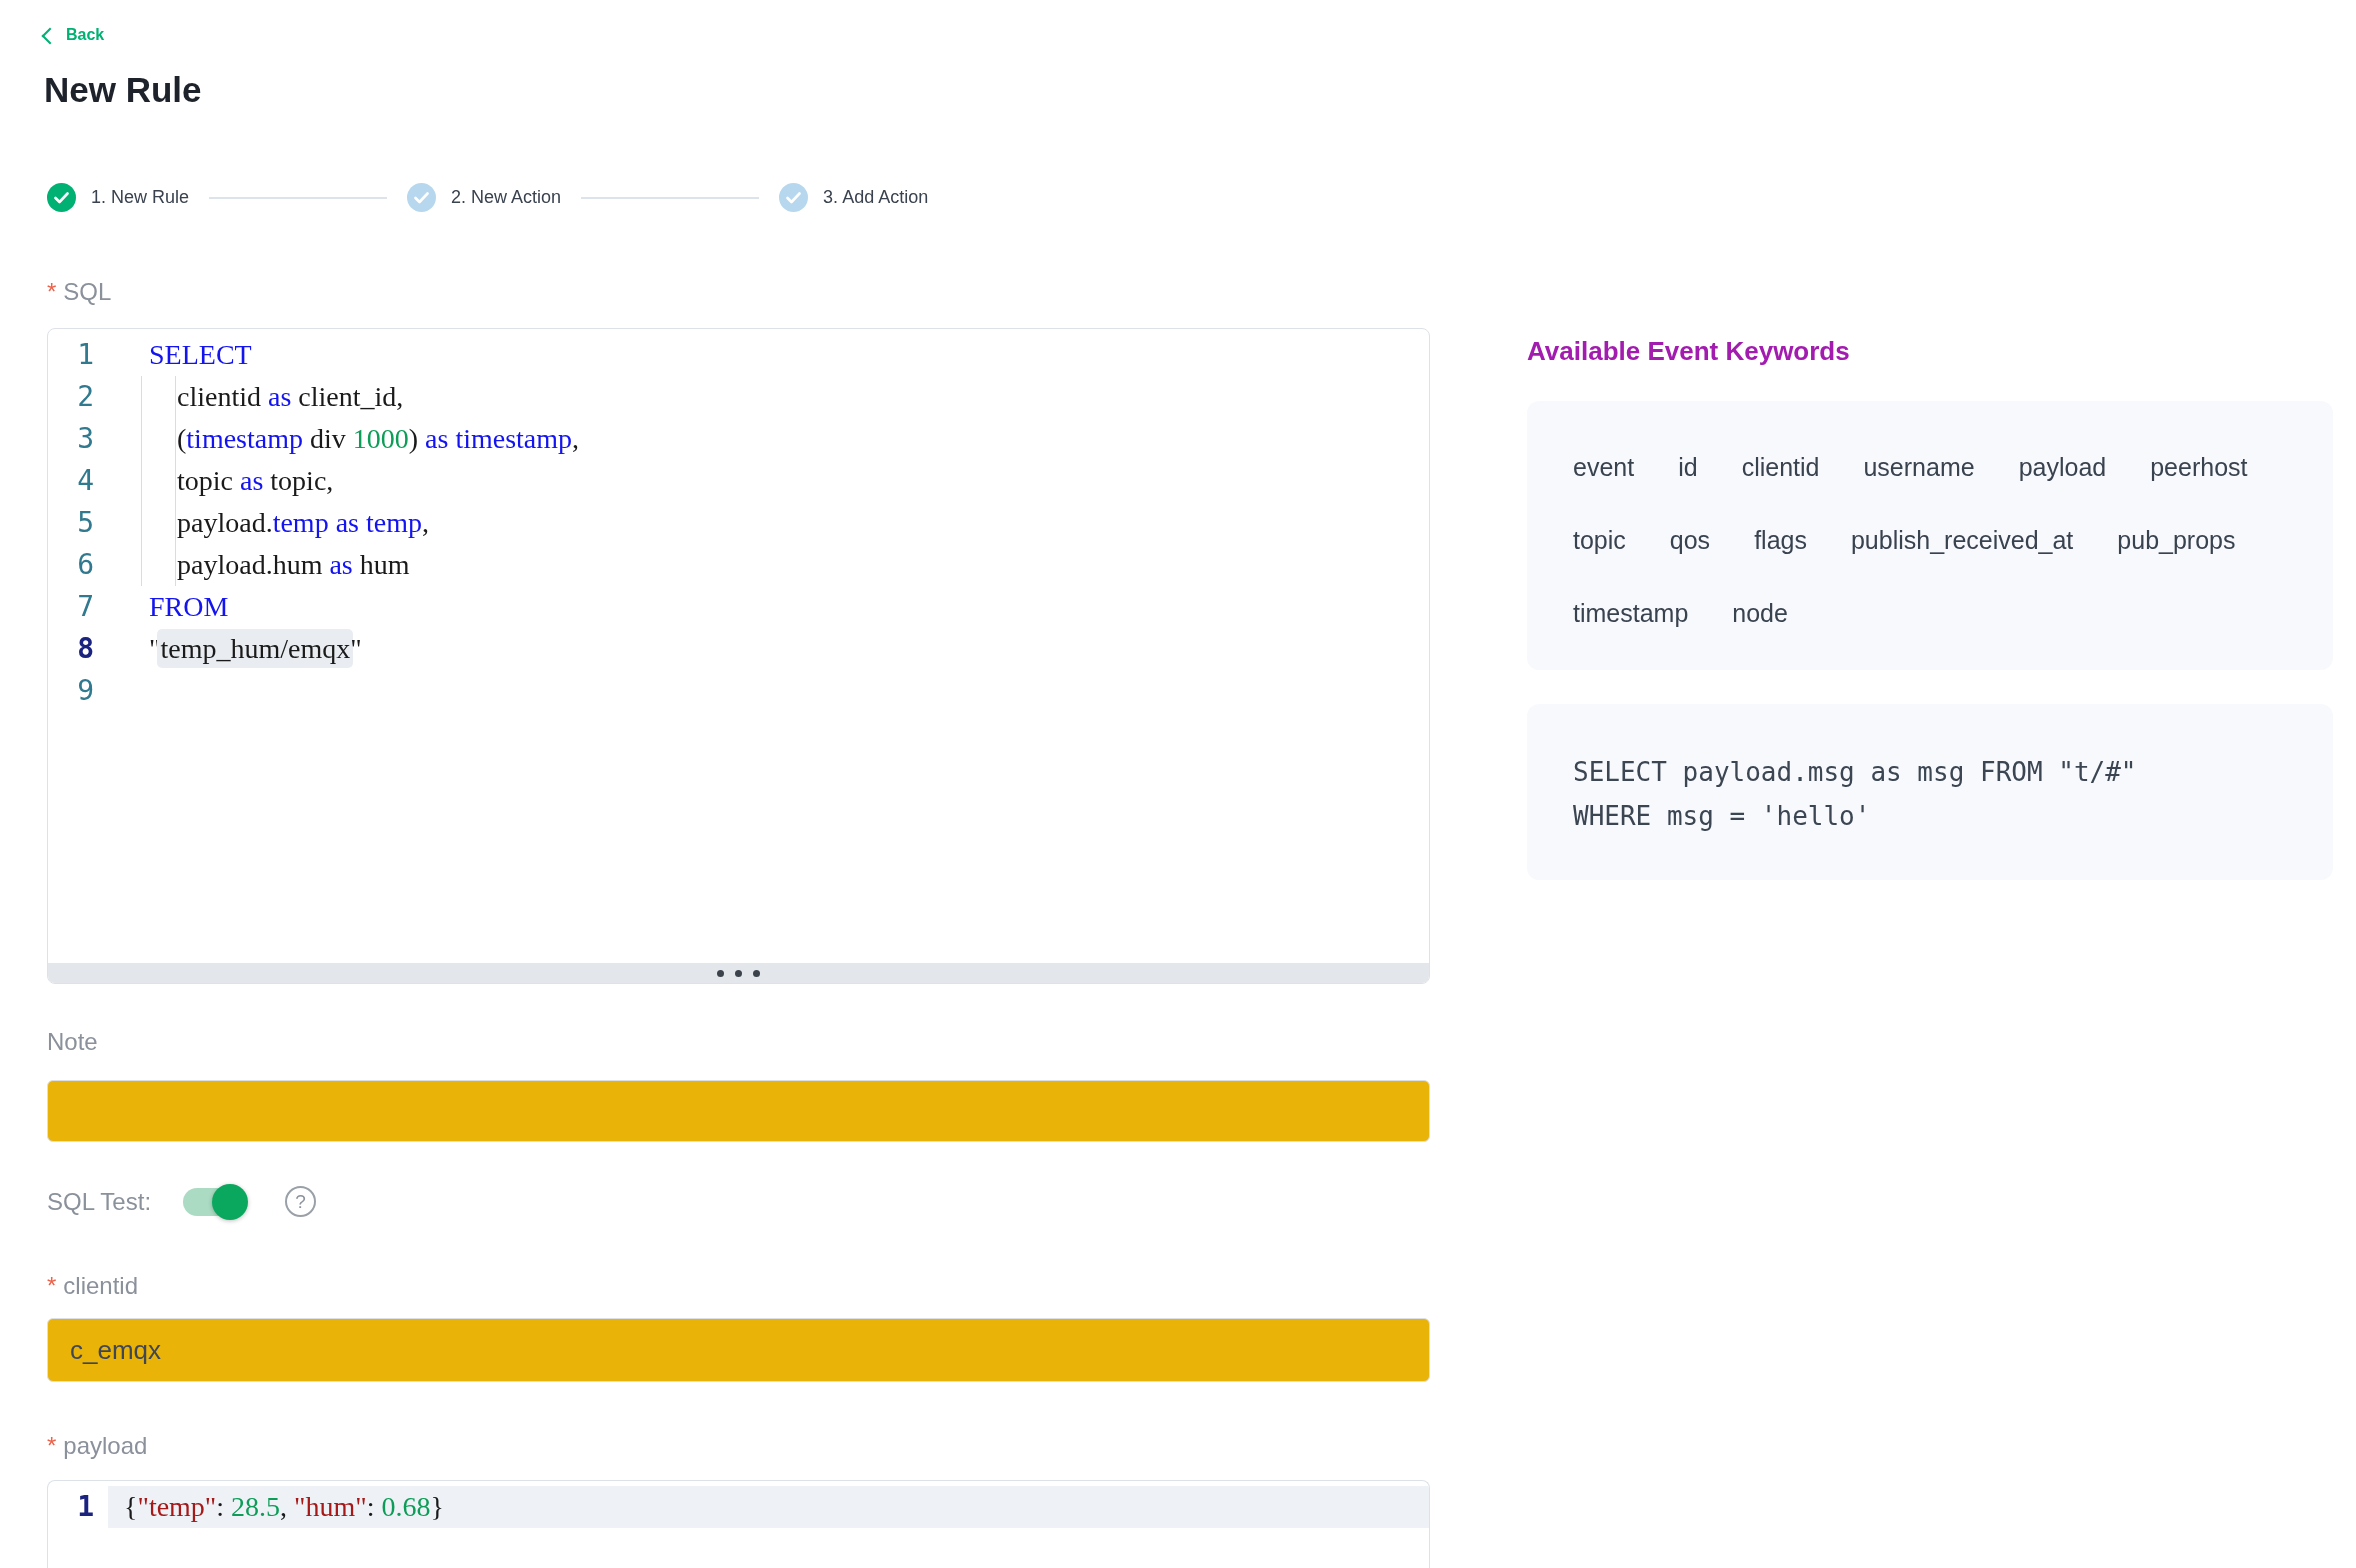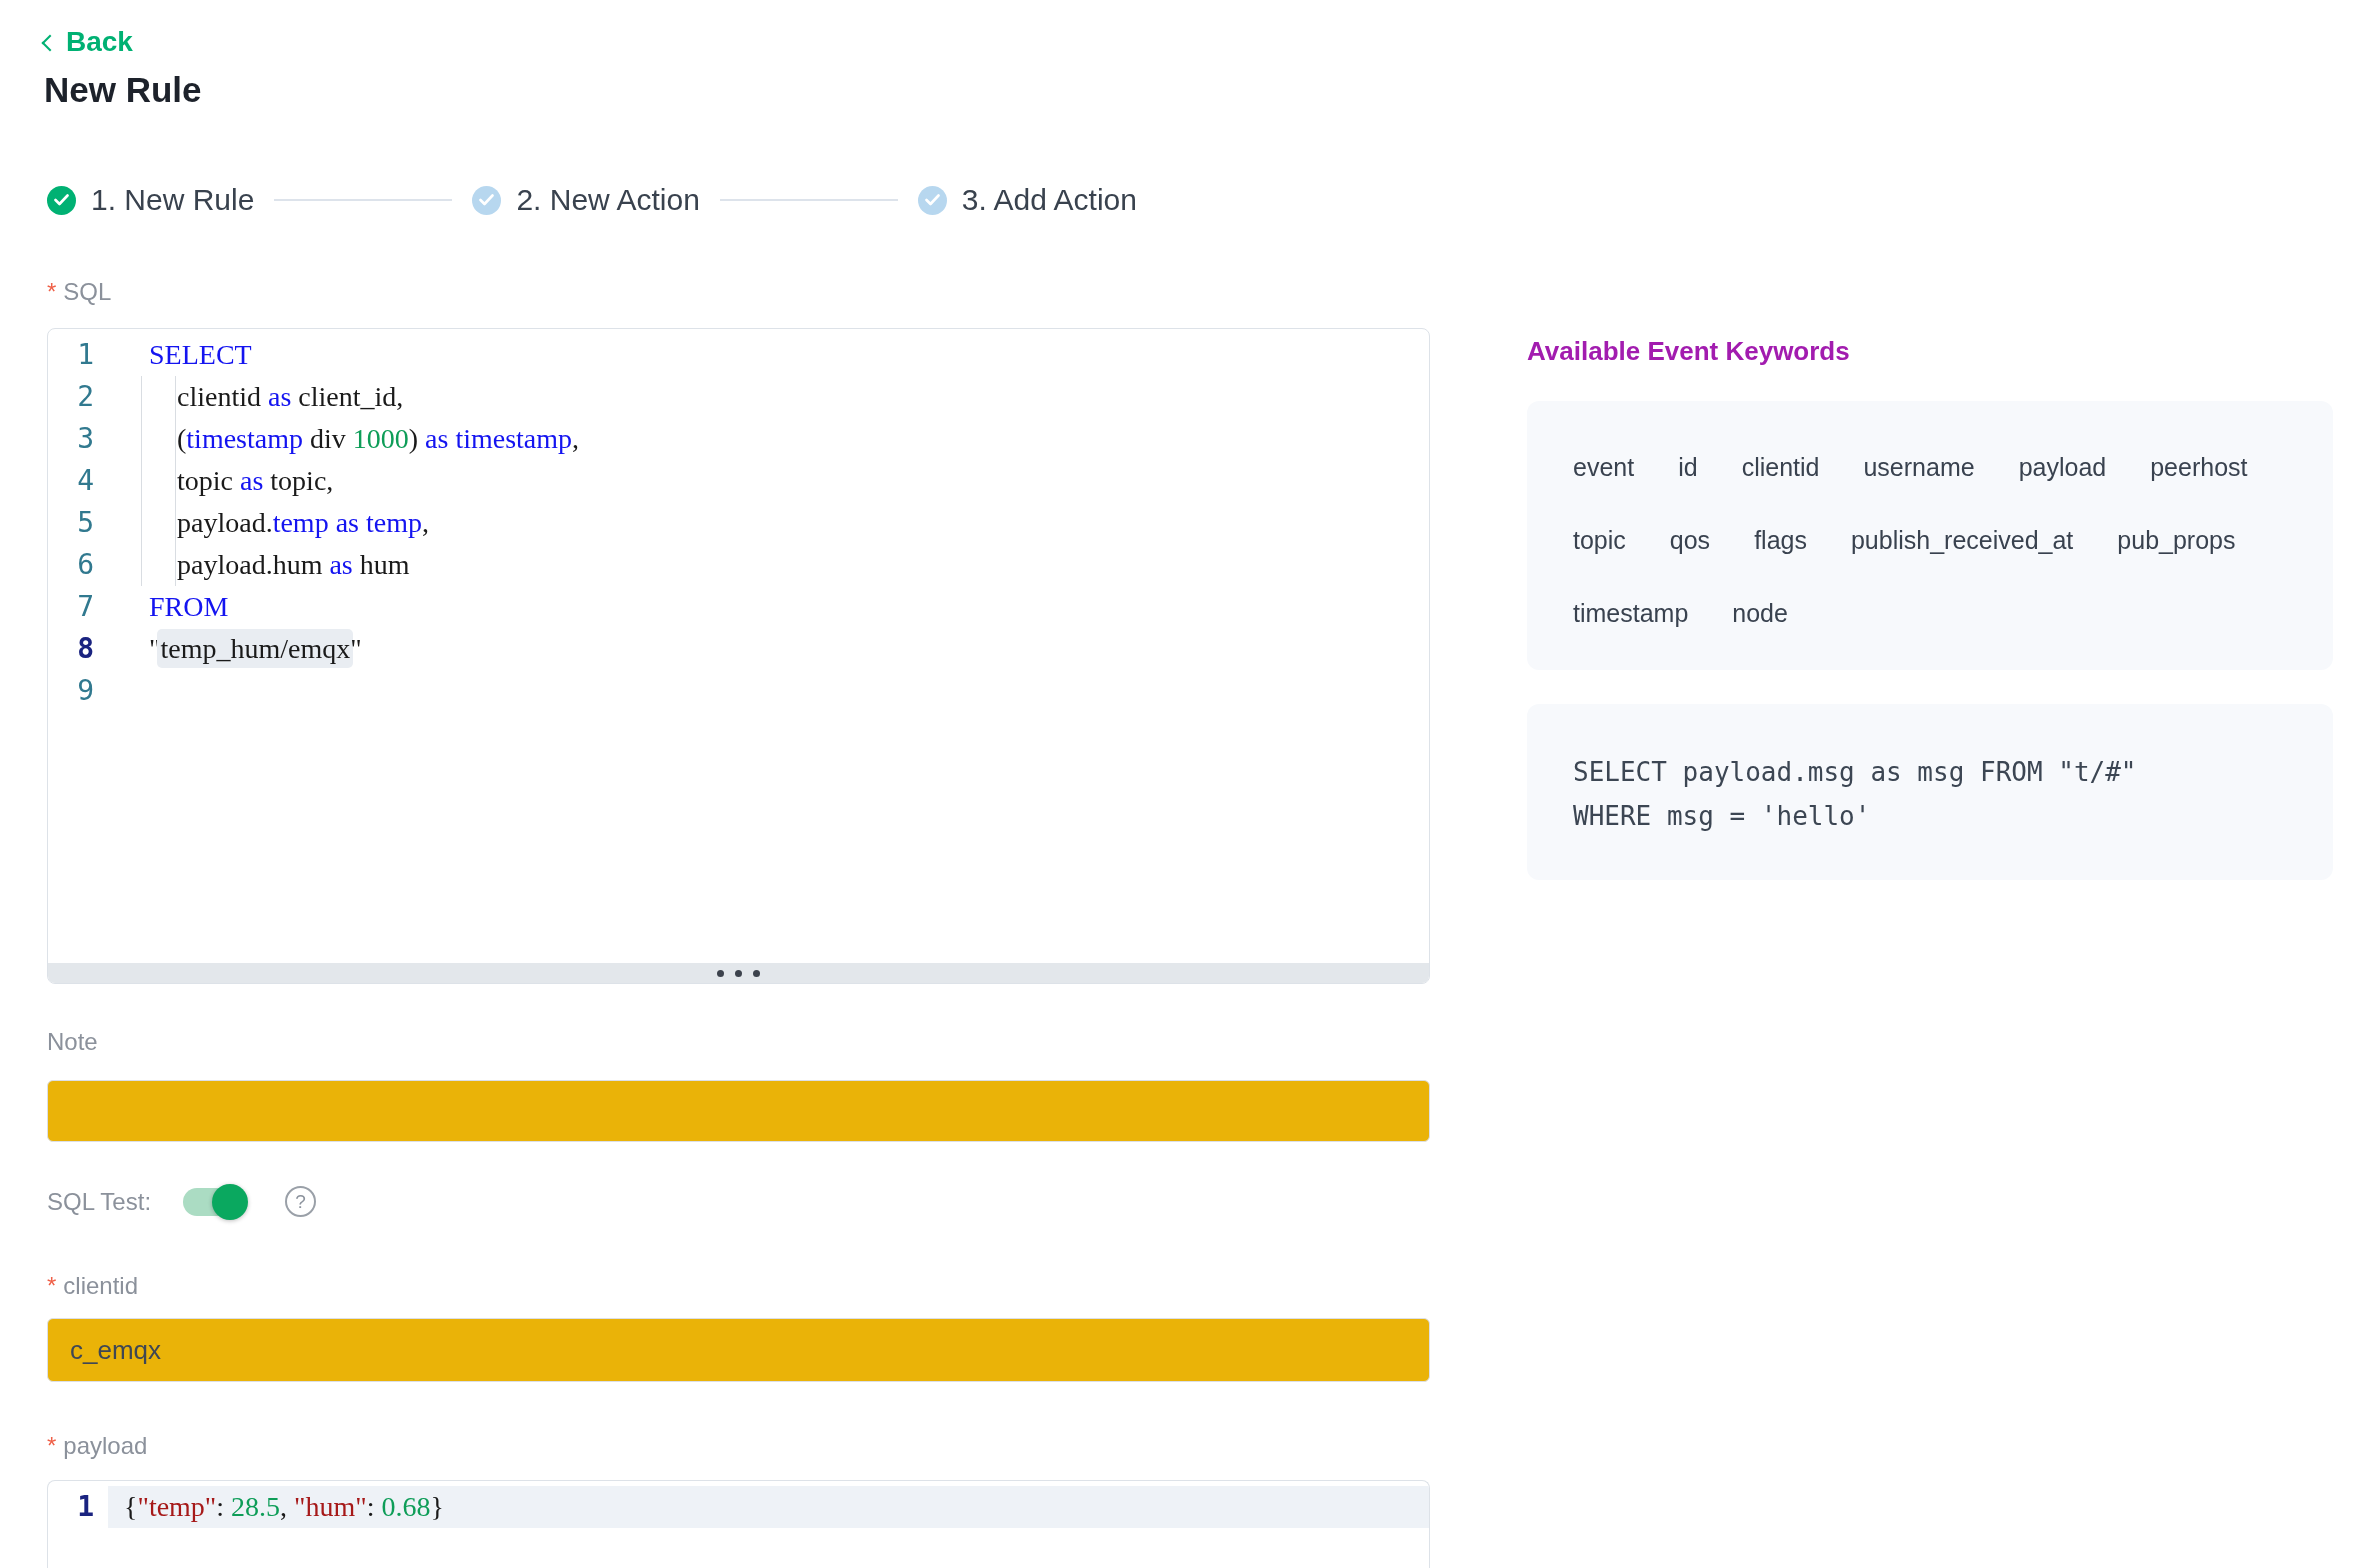--- a/index.html
+++ b/index.html
@@ -2,32 +2,32 @@
 <html><head>
 <meta charset="utf-8">
 <style>
   * { margin:0; padding:0; box-sizing:border-box; }
   html,body { width:2356px; height:1568px; background:#ffffff;
     font-family:"Liberation Sans", sans-serif; }
   .page { position:relative; width:2356px; height:1568px; overflow:hidden; background:#fff; }
 
   
   .back-link { position:absolute; left:44px; top:26px; display:flex; align-items:center; gap:10px;
-    color:#00b173; font-size:28px; font-weight:600; cursor:pointer; }
+    color:#00b173; font-size:16px; font-weight:600; cursor:pointer; }
   .chev { width:12px; height:12px; border-left:2.5px solid #00b173; border-bottom:2.5px solid #00b173;
     transform:rotate(45deg); margin-top:1px; }
   .page-title { position:absolute; left:44px; top:70px; font-size:35px; font-weight:700; color:#1d222b; }
 
   
   .steps { position:absolute; left:47px; top:183px; display:flex; align-items:center; }
   .step { display:flex; align-items:center; gap:15px; }
   .step-icon { width:29px; height:29px; border-radius:50%; display:flex; align-items:center; justify-content:center; flex:0 0 auto; }
   .step-icon.done { background:#00b173; }
   .step-icon.pending { background:#b7d7ef; }
-  .step-label { font-size:30px; color:#39424e; white-space:nowrap; }
+  .step-label { font-size:18px; color:#39424e; white-space:nowrap; }
   .step-line { width:178px; height:2px; background:#dde3eb; margin:0 20px; }
 
   
   .field-label { position:absolute; left:47px; font-size:24px; color:#8b919b; }
   .req { color:#ef6048; margin-right:7px; }
 
   
   .editor-wrap { position:absolute; left:47px; width:1383px; border:1px solid #dde2e8; border-radius:8px;
     overflow:hidden; background:#fff; }
   .editor-lines { position:relative; padding-top:5px;

